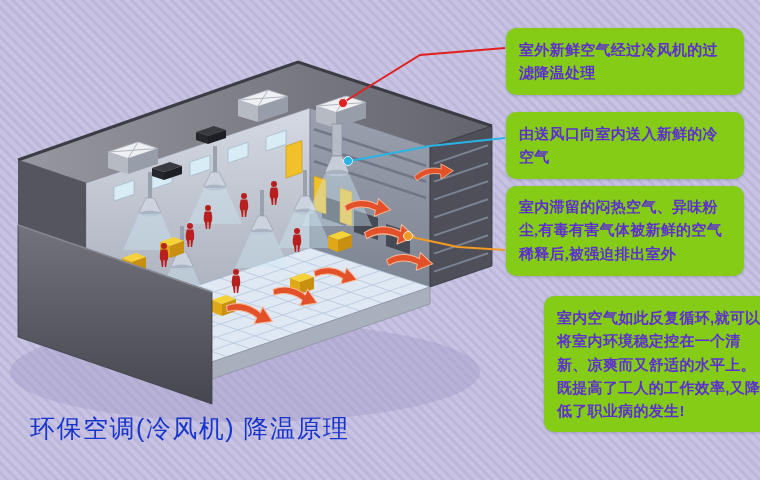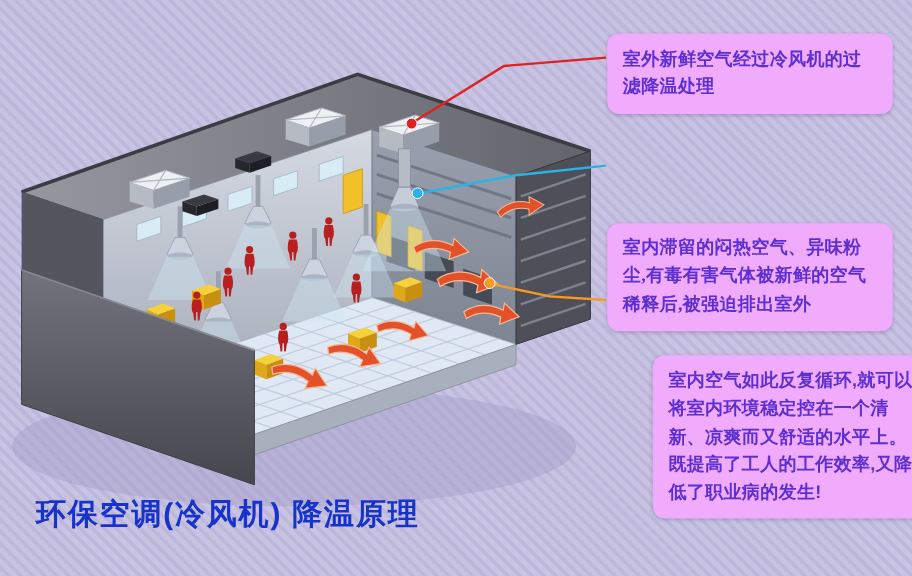--- a/index.html
+++ b/index.html
@@ -5,31 +5,31 @@
   html,body{margin:0;padding:0;}
   body{
     width:760px;height:480px;position:relative;overflow:hidden;
     background:repeating-linear-gradient(45deg,#c8c3e2 0px,#c8c3e2 4px,#bdb7da 4px,#bdb7da 7px);
     font-family:"Liberation Sans","DejaVu Sans",sans-serif;
   }
   .stage{position:absolute;inset:0;}
   svg.scene{position:absolute;left:0;top:0;}
   .callout{
     position:absolute;left:506px;width:238px;box-sizing:border-box;
-    background:#f0abfc;border-radius:10px;padding:10px 13px;
+    background:#84cc16;border-radius:10px;padding:10px 13px;
     color:#5d2fd0;font-size:15px;line-height:1.55;font-weight:600;
     letter-spacing:.3px;box-shadow:0 1px 3px rgba(60,50,120,.25);
   }
   #callout-1{top:28px;}
   #callout-2{top:112px;}
   #callout-3{top:186px;font-family:Liberation Serif, serif;}
   #callout-4{top:296px;margin-left:38px;}
   .page-title{
     position:absolute;left:30px;top:412px;
-    font-size:25px;font-weight:bold;color:#1633cc;letter-spacing:1.5px;
+    font-size:25px;font-weight:normal;color:#1633cc;letter-spacing:1.5px;
   }
 </style>
 </head>
 <body>
 
 <div class="stage">
 
   <svg class="scene" width="760" height="480" viewBox="0 0 760 480">
     <defs>
       <linearGradient id="gradRoof" x1="0" y1="0" x2="1" y2="0">
@@ -208,20 +208,23 @@
       <circle cx="348" cy="161" r="4.5" fill="#2ab4e6" stroke="#ffffff" stroke-width="0.8"></circle>
 
       <polyline points="505,250 458,247 411,237" fill="none" stroke="#f59b23" stroke-width="2"></polyline>
       <circle cx="408" cy="236" r="4.5" fill="#f59b23" stroke="#ffffff" stroke-width="0.8"></circle>
     </g>
   </svg>
 
   <div class="callout" id="callout-1">
     <span>室外新鲜空气经过冷风机的过滤降温处理</span>
   </div>
+  <div class="callout" id="callout-2">
+    <span>由送风口向室内送入新鲜的冷空气</span>
+  </div>
   <div class="callout" id="callout-3">
     <span>室内滞留的闷热空气、异味粉尘,有毒有害气体被新鲜的空气稀释后,被强迫排出室外</span>
   </div>
   <div class="callout" id="callout-4">
     <span>室内空气如此反复循环,就可以将室内环境稳定控在一个清新、凉爽而又舒适的水平上。既提高了工人的工作效率,又降低了职业病的发生!</span>
   </div>
 
   <div class="page-title">环保空调(冷风机)  降温原理</div>
 </div>
 

